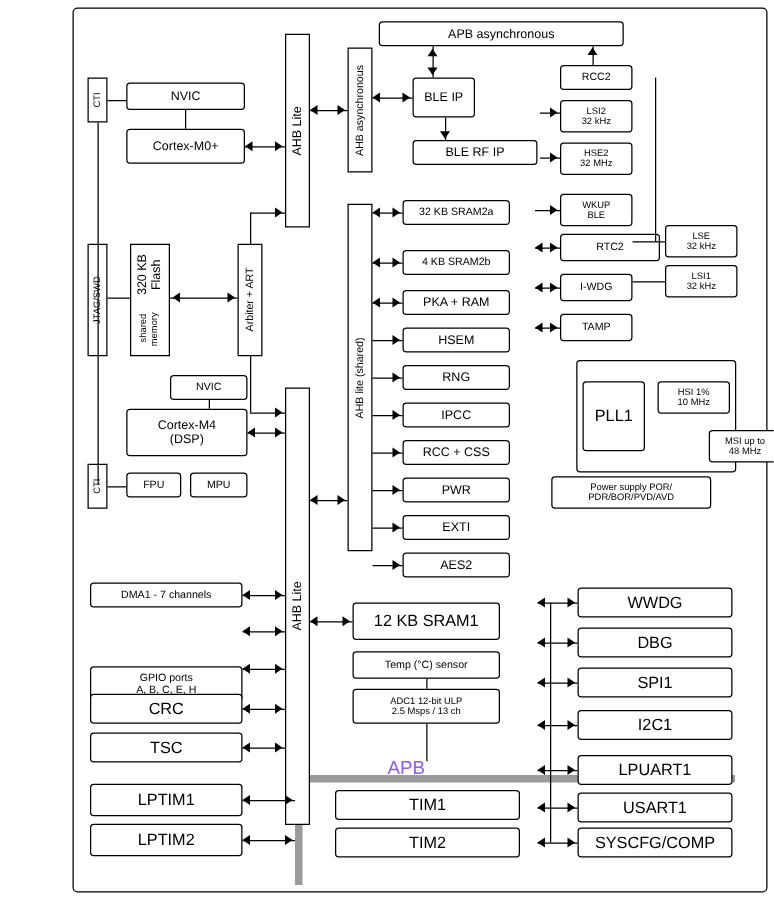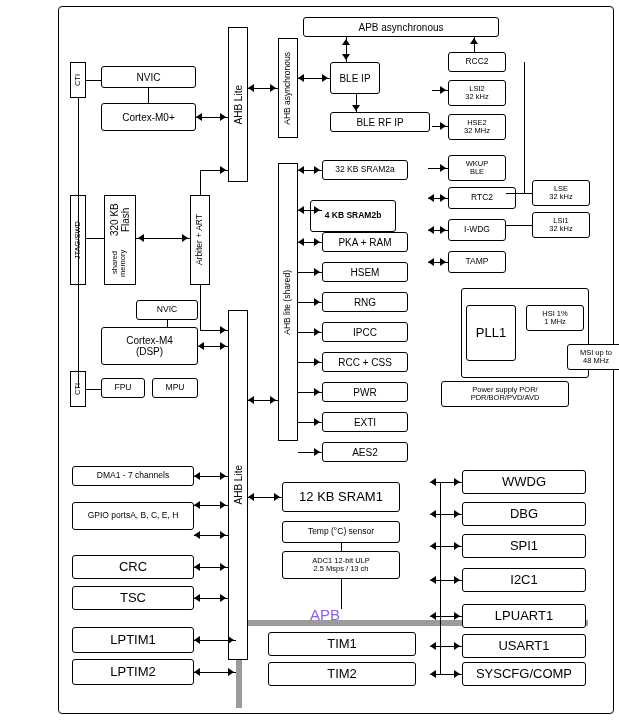--- a/index.html
+++ b/index.html
@@ -93,21 +93,21 @@
   <div class="box" style="left:330px;top:62px;width:50px;height:32px;">
     <span>BLE IP</span>
   </div>
   <div class="box" style="left:330px;top:112px;width:100px;height:20px;">
     <span>BLE RF IP</span>
   </div>
 
   <div class="box" style="left:322px;top:160px;width:86px;height:20px;">
     <span class="small">32 KB SRAM2a</span>
   </div>
-  <div class="box" style="left:310px;top:200px;width:86px;height:32px;font-weight:bold;">
+  <div class="box" style="left:322px;top:200px;width:86px;height:20px;">
     <span class="small">4 KB SRAM2b</span>
   </div>
   <div class="box" style="left:322px;top:232px;width:86px;height:20px;">
     <span>PKA + RAM</span>
   </div>
   <div class="box" style="left:322px;top:262px;width:86px;height:20px;">
     <span>HSEM</span>
   </div>
   <div class="box" style="left:322px;top:292px;width:86px;height:20px;">
     <span>RNG</span>
@@ -136,21 +136,21 @@
     <span class="xsmall">32 kHz</span>
   </div>
   <div class="box" style="left:448px;top:114px;width:58px;height:26px;flex-direction:column;">
     <span class="xsmall">HSE2</span>
     <span class="xsmall">32 MHz</span>
   </div>
   <div class="box" style="left:448px;top:155px;width:58px;height:26px;flex-direction:column;">
     <span class="xsmall">WKUP</span>
     <span class="xsmall">BLE</span>
   </div>
-  <div class="box" style="left:448px;top:187px;width:68px;height:22px;">
+  <div class="box" style="left:448px;top:187px;width:80px;height:22px;">
     <span class="small">RTC2</span>
   </div>
   <div class="box" style="left:448px;top:219px;width:58px;height:22px;">
     <span class="small">I-WDG</span>
   </div>
   <div class="box" style="left:448px;top:251px;width:58px;height:22px;">
     <span class="small">TAMP</span>
   </div>
   <div class="box" style="left:532px;top:180px;width:58px;height:26px;flex-direction:column;">
     <span class="xsmall">LSE</span>
@@ -160,35 +160,35 @@
     <span class="xsmall">LSI1</span>
     <span class="xsmall">32 kHz</span>
   </div>
 
   <div class="box" style="left:461px;top:288px;width:128px;height:90px;"></div>
   <div class="box" style="left:466px;top:305px;width:50px;height:56px;">
     <span class="big">PLL1</span>
   </div>
   <div class="box" style="left:526px;top:305px;width:58px;height:26px;flex-direction:column;">
     <span class="xsmall">HSI 1%</span>
-    <span class="xsmall">1 MHz</span>
+    <span class="xsmall">10 MHz</span>
   </div>
   <div class="box" style="left:526px;top:344px;width:58px;height:26px;flex-direction:column;margin-left:41px;">
     <span class="xsmall">MSI up to</span>
     <span class="xsmall">48 MHz</span>
   </div>
   <div class="box" style="left:441px;top:381px;width:128px;height:26px;flex-direction:column;">
     <span class="xsmall">Power supply POR/</span>
     <span class="xsmall">PDR/BOR/PVD/AVD</span>
   </div>
 
   <div class="box" style="left:72px;top:466px;width:122px;height:20px;">
     <span class="small">DMA1 - 7 channels</span>
   </div>
-  <div class="box" style="left:72px;top:502px;width:122px;height:28px;flex-direction:row;">
+  <div class="box" style="left:72px;top:533px;width:122px;height:28px;flex-direction:column;">
     <span class="small">GPIO ports</span>
     <span class="small">A, B, C, E, H</span>
   </div>
   <div class="box" style="left:72px;top:586px;width:122px;height:24px;">
     <span class="big">TSC</span>
   </div>
   <div class="box" style="left:72px;top:555px;width:122px;height:24px;">
     <span class="big">CRC</span>
   </div>
   <div class="box" style="left:72px;top:627px;width:122px;height:26px;">

